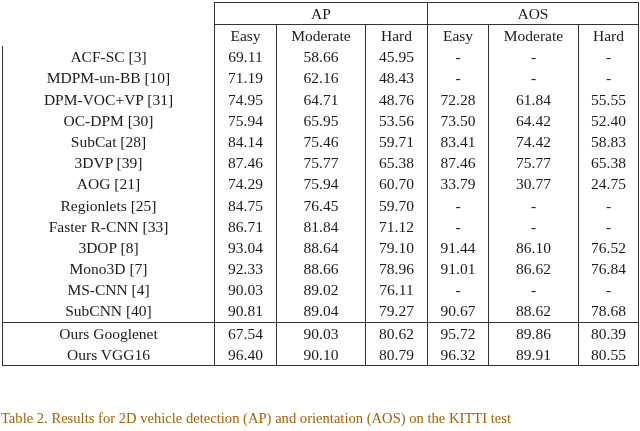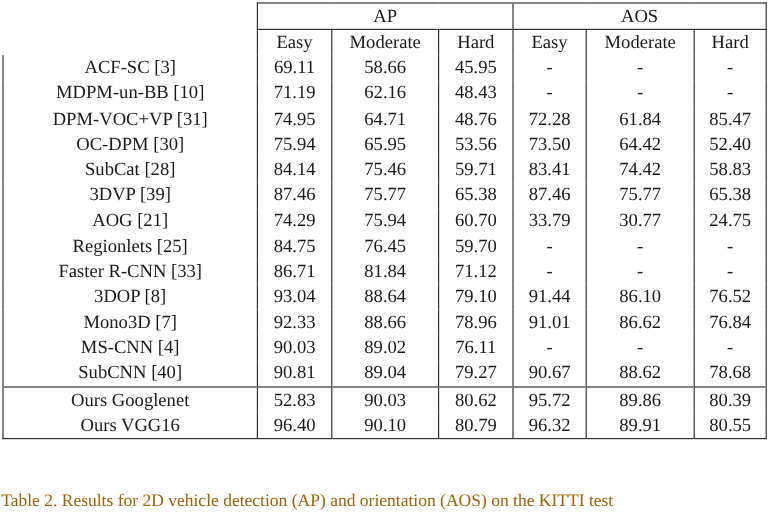--- a/index.html
+++ b/index.html
@@ -107,21 +107,21 @@
         <td class="vl">-</td>
         <td class="vl vr">-</td>
       </tr>
       <tr>
         <td class="vl">DPM-VOC+VP [31]</td>
         <td class="vl">74.95</td>
         <td class="vl">64.71</td>
         <td class="vl">48.76</td>
         <td class="vl">72.28</td>
         <td class="vl">61.84</td>
-        <td class="vl vr">85.47</td>
+        <td class="vl vr">55.55</td>
       </tr>
       <tr>
         <td class="vl">OC-DPM [30]</td>
         <td class="vl">75.94</td>
         <td class="vl">65.95</td>
         <td class="vl">53.56</td>
         <td class="vl">73.50</td>
         <td class="vl">64.42</td>
         <td class="vl vr">52.40</td>
       </tr>
@@ -203,21 +203,21 @@
         <td class="vl">89.04</td>
         <td class="vl">79.27</td>
         <td class="vl">90.67</td>
         <td class="vl">88.62</td>
         <td class="vl vr">78.68</td>
       </tr>
     </tbody>
   <tbody id="ours-body">
       <tr>
         <td class="vl bt">Ours Googlenet</td>
-        <td class="vl bt">52.83</td>
+        <td class="vl bt">67.54</td>
         <td class="vl bt">90.03</td>
         <td class="vl bt">80.62</td>
         <td class="vl bt">95.72</td>
         <td class="vl bt">89.86</td>
         <td class="vl vr bt">80.39</td>
       </tr>
       <tr>
         <td class="vl bb">Ours VGG16</td>
         <td class="vl bb bold">96.40</td>
         <td class="vl bb bold">90.10</td>

